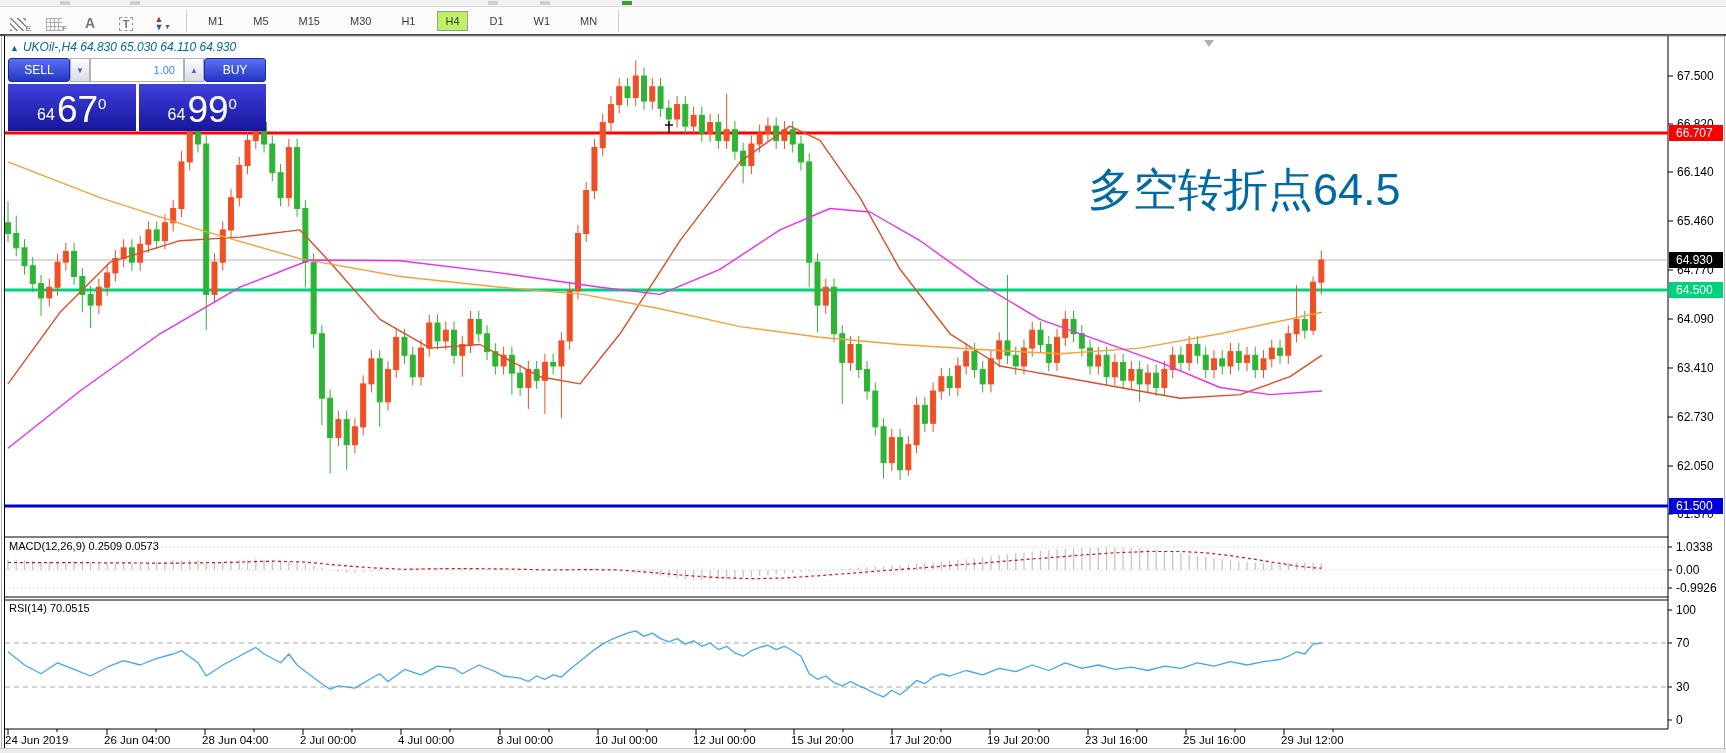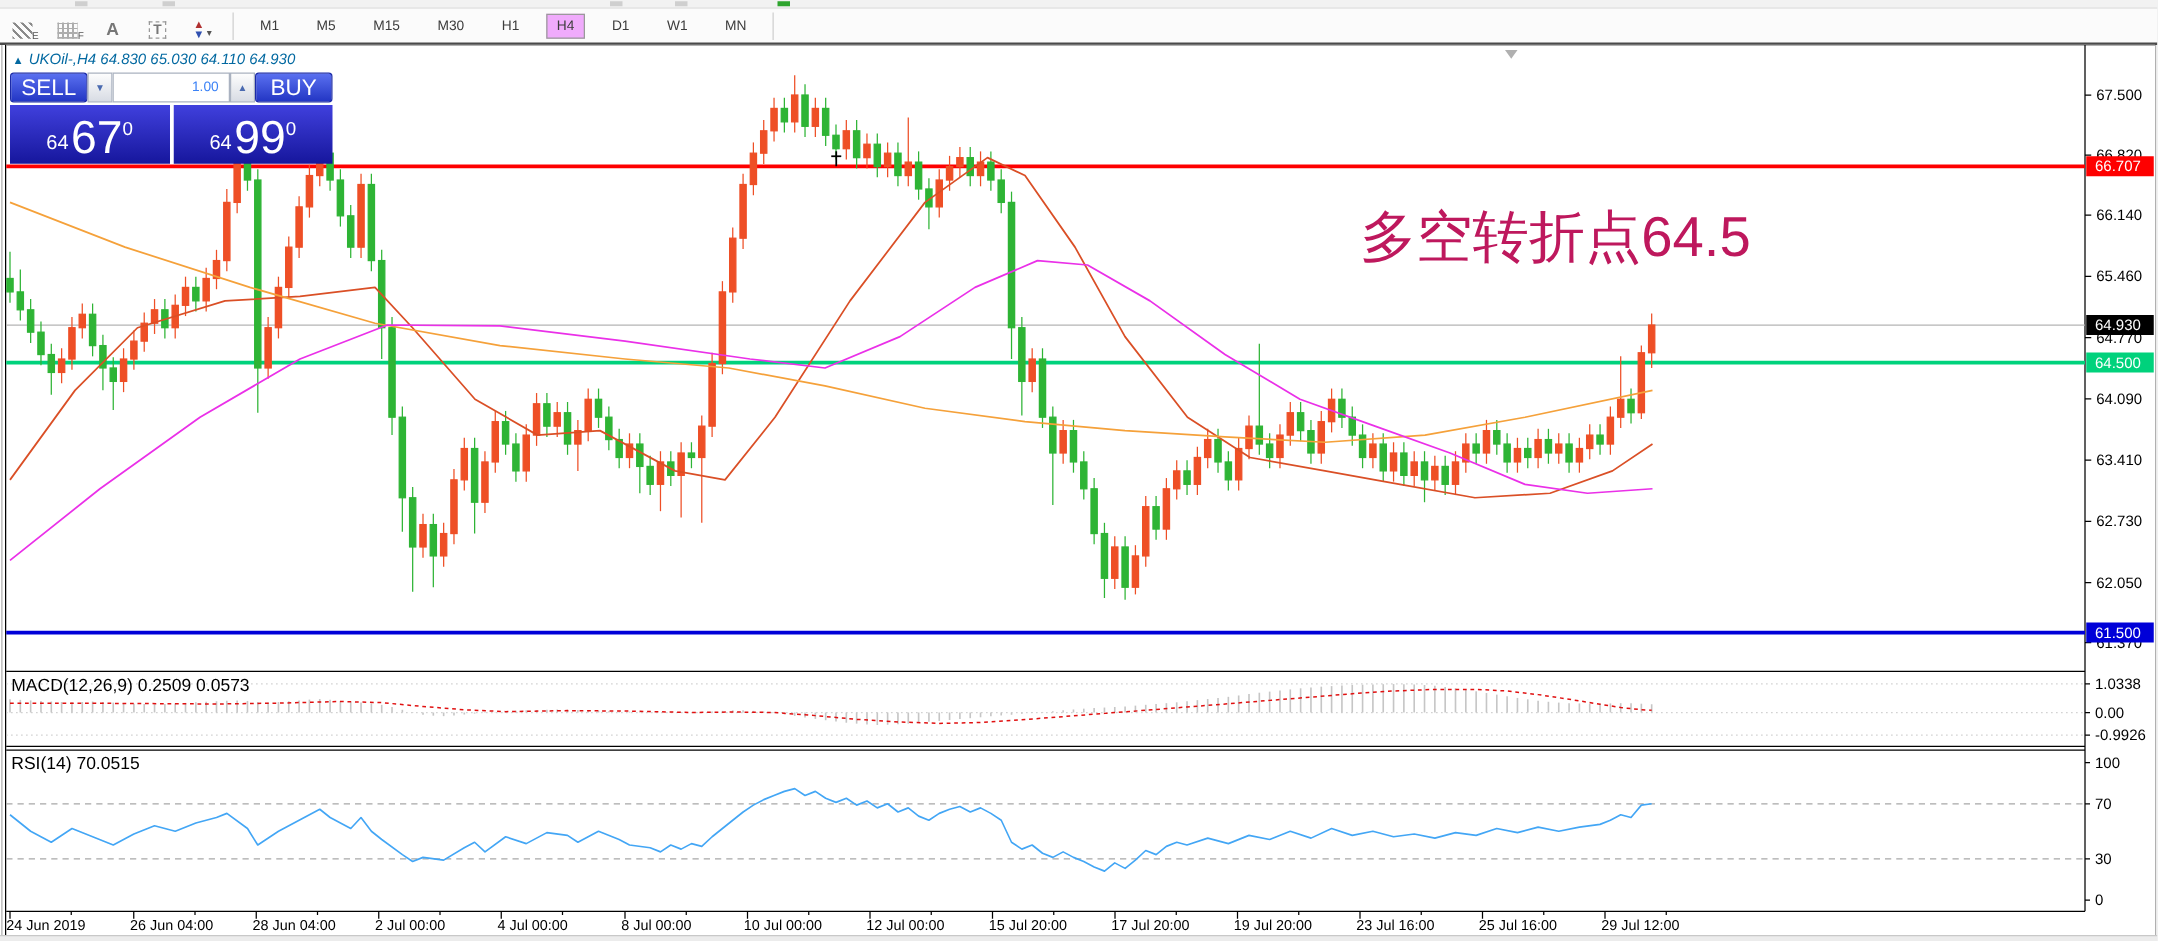--- a/index.html
+++ b/index.html
@@ -18,48 +18,48 @@
       repeating-linear-gradient(0deg,#9a9a9a 0 1px,transparent 1px 4px),
       repeating-linear-gradient(90deg,#9a9a9a 0 1px,transparent 1px 4px);opacity:.8;}
   .sub{position:absolute;right:0;bottom:-2px;font-size:8px;color:#555;}
   .tb-a{font-size:14px;font-weight:bold;color:#777;}
   .tb-t{font-size:11px;font-weight:bold;color:#777;border:1px dashed #999;padding:0 3px;line-height:12px;}
   .arr-up{color:#b03030;font-size:9px;line-height:8px;}
   .arr-dn{color:#3050b0;font-size:9px;line-height:8px;}
   .caret{color:#555;font-size:8px;margin-left:2px;}
   .tb-sep{width:1px;height:22px;background:#d0d0d0;margin:0 6px;}
   .tf-btn{padding:3px 7px;margin:0 7px;color:#3c3c3c;cursor:pointer;border:1px solid transparent;}
-  .tf-btn.active{border:1px solid #9a9a9a;background:#f0abfc;}
+  .tf-btn.active{border:1px solid #9a9a9a;background:#bef264;}
   
   #frame-left{position:absolute;left:4px;top:36px;width:1px;height:712px;background:#000;}
   #frame-left2{position:absolute;left:1px;top:36px;width:1px;height:712px;background:#b0b0b0;}
   #frame-right{position:absolute;left:1724px;top:36px;width:1px;height:712px;background:#b0b0b0;}
   
   #symbol-line{position:absolute;left:10px;top:40px;font-size:12px;color:#0369a1;font-style:italic;}
   #symbol-line .tri{font-size:9px;margin-right:4px;}
   
   #trade{position:absolute;left:8px;top:58px;width:258px;}
   .trow{display:flex;height:24px;}
-  .btn-trade{flex:0 0 62px;display:flex;align-items:center;justify-content:center;color:#fff;font-size:18px;
+  .btn-trade{flex:0 0 62px;display:flex;align-items:center;justify-content:center;color:#fff;font-size:12px;
      background:linear-gradient(#5a70f0,#2336c4);border:1px solid #1b2aa8;border-radius:3px;cursor:pointer;box-sizing:border-box;text-align:center;}
   .spin{flex:0 0 20px;display:flex;align-items:center;justify-content:center;background:linear-gradient(#fdfdfd,#d8dce4);
      border:1px solid #aab2c0;font-size:8px;color:#4a6ab0;cursor:pointer;box-sizing:border-box;}
   .vol{flex:1;display:flex;align-items:center;justify-content:flex-end;background:#fff;border:1px solid #aab2c0;
      font-size:11px;color:#3b82f6;padding-right:8px;box-sizing:border-box;}
   .bigrow{display:flex;margin-top:2px;height:47px;justify-content:space-between;}
   .pricebox{flex:1;background:linear-gradient(#4040dd,#16169c);color:#fff;display:flex;align-items:flex-end;justify-content:center;
      padding-bottom:3px;box-sizing:border-box;cursor:pointer;}
   .pricebox + .pricebox{margin-left:3px;}
   .pb-small{font-size:16px;line-height:26px;margin-right:2px;}
   .pb-big{font-size:37px;line-height:37px;font-weight:400;}
   .pb-sup{font-size:15px;line-height:15px;margin-bottom:17px;}
   
-  .panel-label{position:absolute;left:9px;font-size:14px;color:#000;}
+  .panel-label{position:absolute;left:9px;font-size:11px;color:#000;}
   
-  #annotation{position:absolute;left:1088px;top:160px;font-size:45px;color:#be185d;white-space:nowrap;}
+  #annotation{position:absolute;left:1088px;top:160px;font-size:45px;color:#0369a1;white-space:nowrap;}
   #bottom-strip{position:absolute;left:0;top:748px;width:1726px;height:5px;background:#ececec;border-top:1px solid #c8c8c8;}
   svg text{font-family:"Liberation Sans","DejaVu Sans",sans-serif;}
 </style>
 </head>
 <body>
 
 <div id="app">
 
   <div id="top-sliver">
     <span class="mark" style="left:60px"></span>

